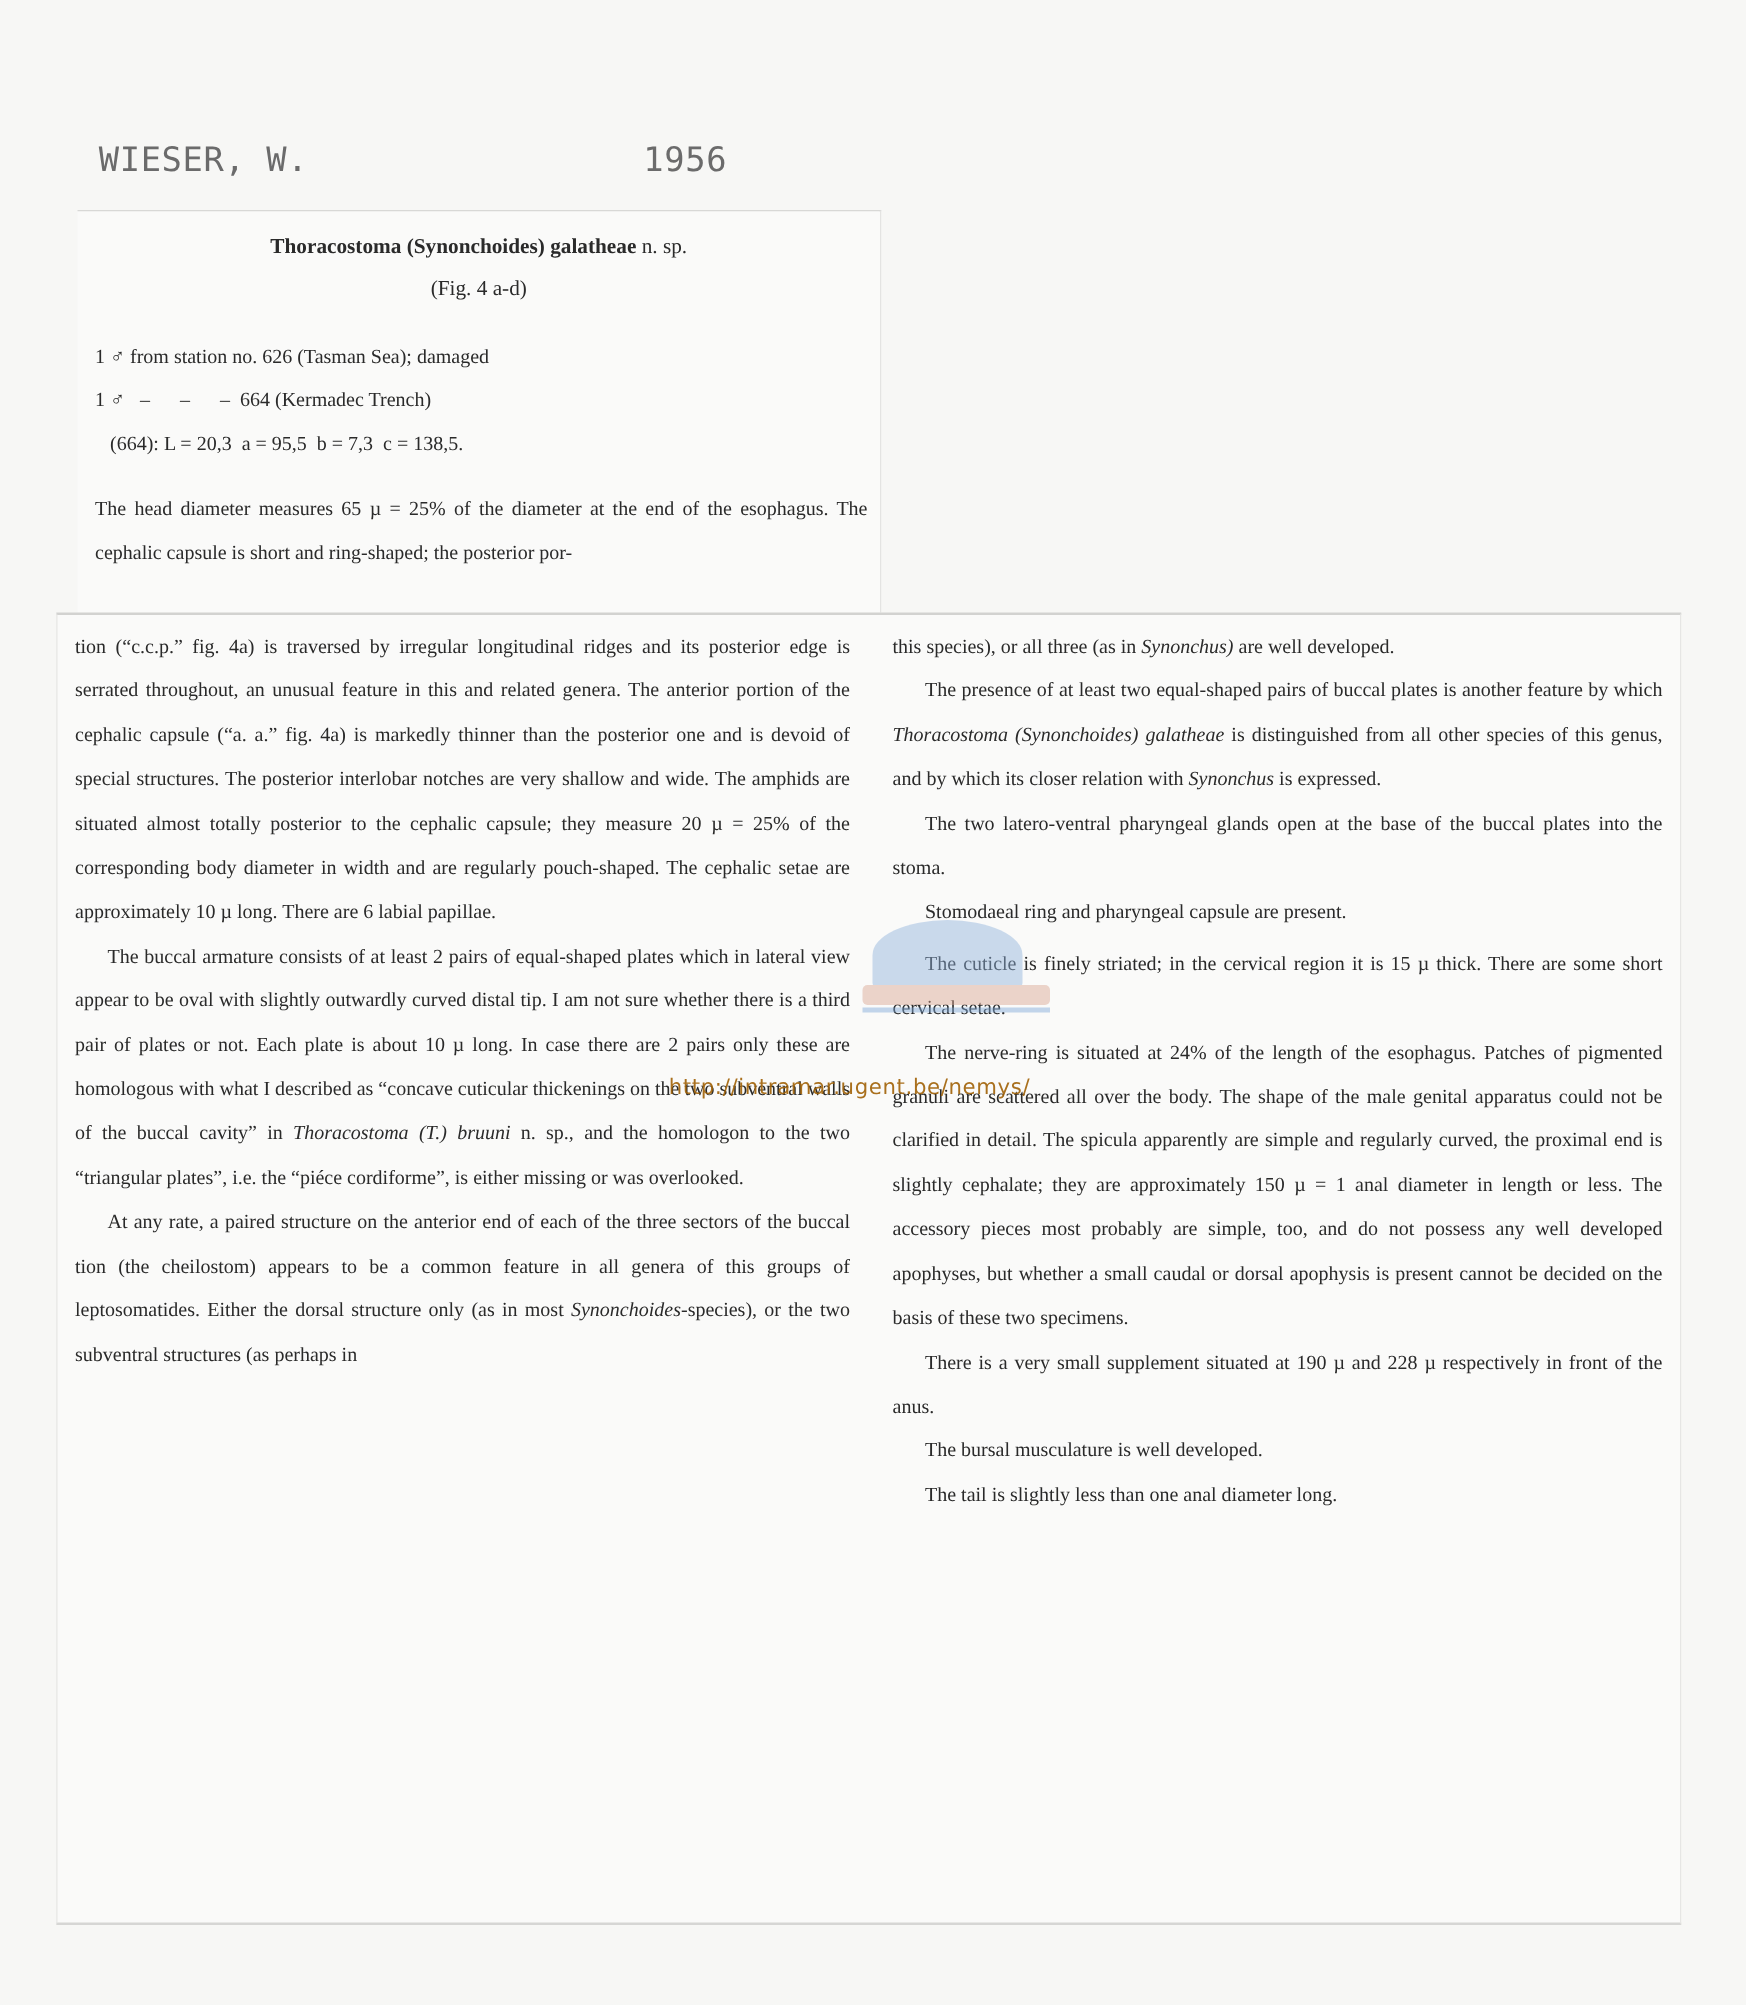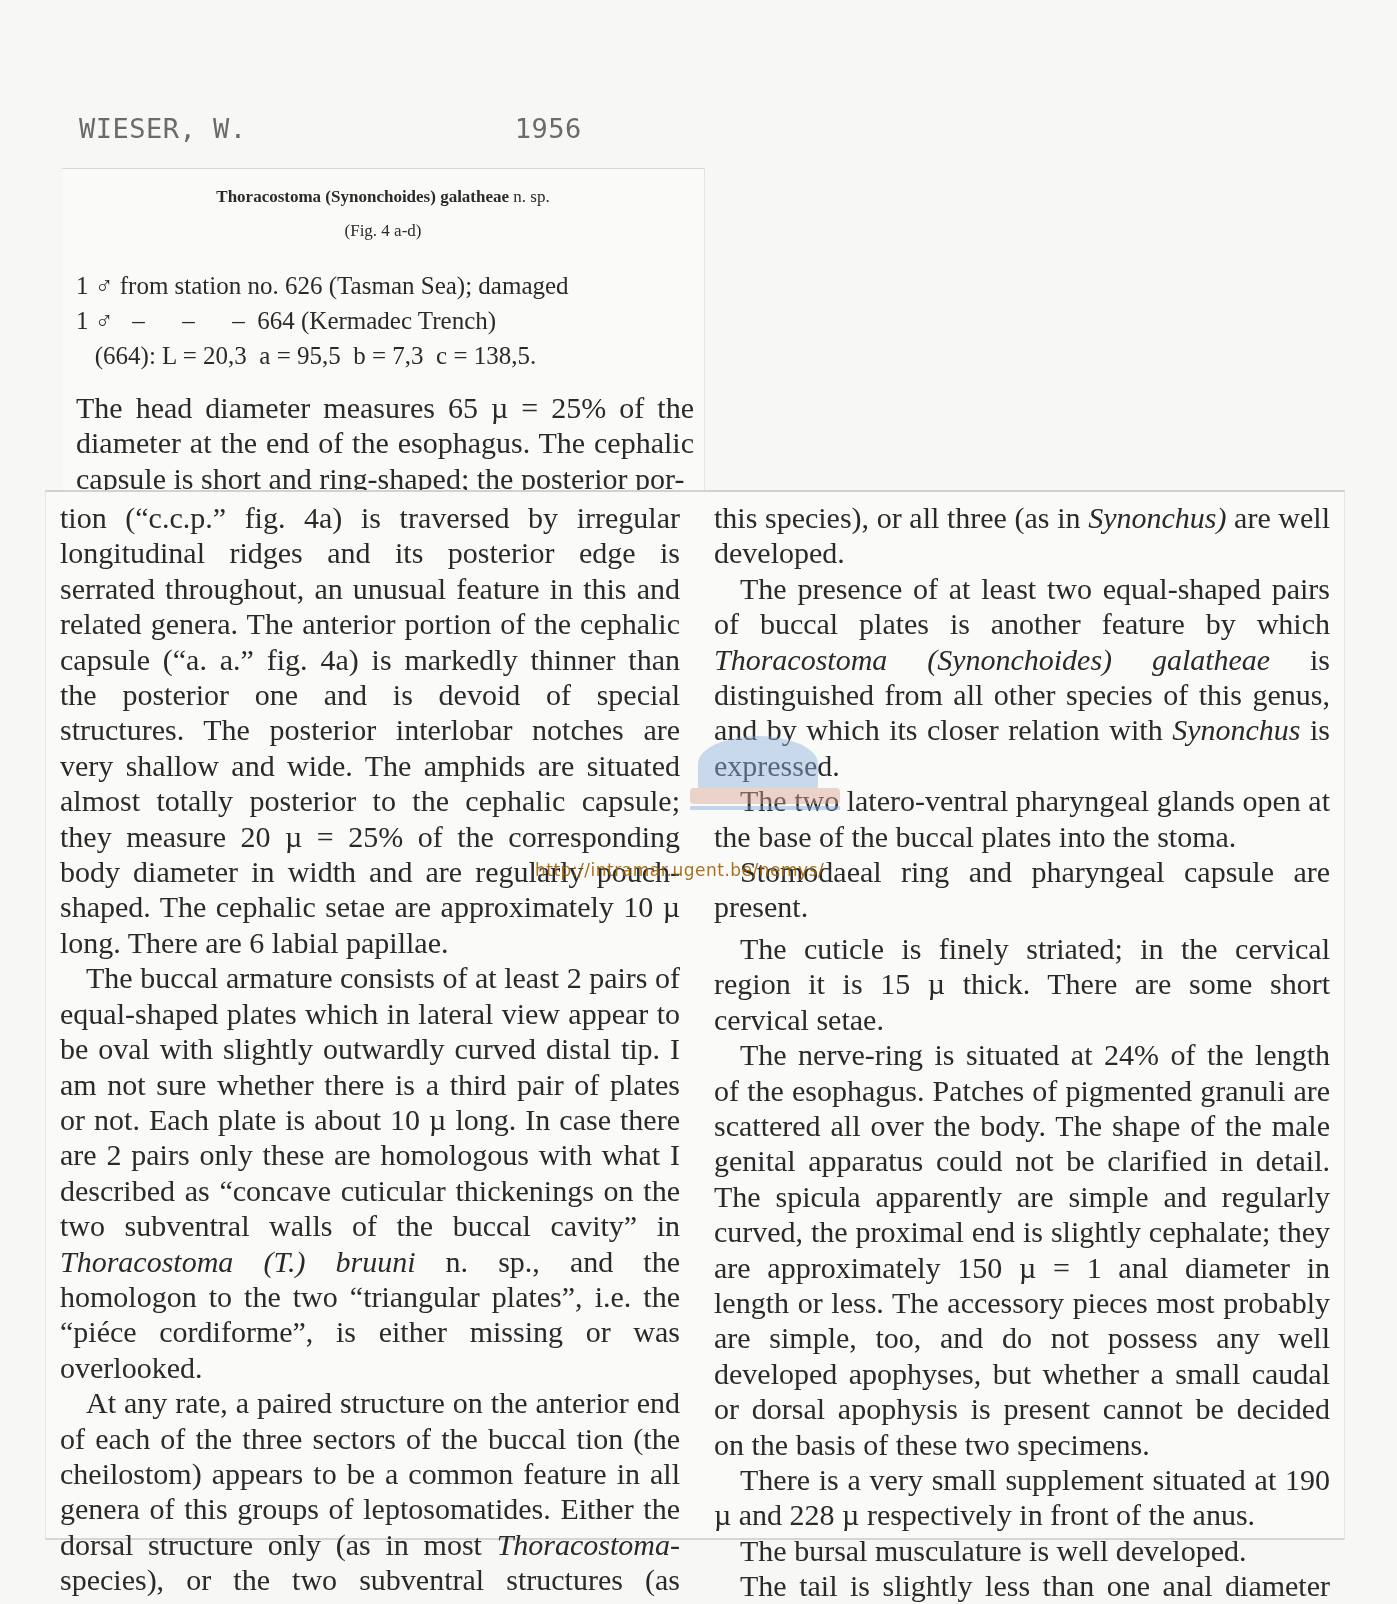--- a/index.html
+++ b/index.html
@@ -25,25 +25,25 @@
     background: #fafaf9; border-top: 2px solid #d2d2d0; border-bottom: 2px solid #d6d6d4;
     border-left: 1px solid #e6e6e4; border-right: 1px solid #e6e6e4;
   }
   .title {
     position: absolute; left: 62px; top: 180px; width: 642px; text-align: center;
     font-size: 17px; line-height: 34px;
   }
   .title b { font-weight: bold; }
   .specimens {
     position: absolute; left: 76px; top: 268px; width: 620px;
-    font-size: 25px; line-height: 35px;
+    font-size: 16px; line-height: 35px;
   }
   .specimens .row { display: block; white-space: pre; }
   .para {
-    font-size: 30px; line-height: 35.4px; text-align: justify;
+    font-size: 16px; line-height: 35.4px; text-align: justify;
   }
   .col {
     position: absolute;
   }
   .col-top { left: 76px; top: 390px; width: 618px; height: 100px; overflow: hidden; }
   .col-left { left: 60px; top: 500px; width: 620px; }
   .col-right { left: 714px; top: 500px; width: 616px; font-family: Liberation Serif, serif; }
   .para p { margin: 0; }
   .indent { text-indent: 26px; }
   i { font-style: italic; }
@@ -93,21 +93,21 @@
   <span class="row">   (664): L = 20,3  a = 95,5  b = 7,3  c = 138,5.</span>
 </div>
 
 <div class="col col-top para">
   <p>The head diameter measures 65 µ = 25% of the diameter at the end of the esophagus. The cephalic capsule is short and ring-shaped; the posterior por-</p>
 </div>
 
 <div class="col col-left para">
   <p>tion (“c.c.p.” fig. 4a) is traversed by irregular longitudinal ridges and its posterior edge is serrated throughout, an unusual feature in this and related genera. The anterior portion of the cephalic capsule (“a. a.” fig. 4a) is markedly thinner than the posterior one and is devoid of special structures. The posterior interlobar notches are very shallow and wide. The amphids are situated almost totally posterior to the cephalic capsule; they measure 20 µ = 25% of the corresponding body diameter in width and are regularly pouch-shaped. The cephalic setae are approximately 10 µ long. There are 6 labial papillae.</p>
   <p class="indent"><span>The buccal armature consists of at least 2 pairs of equal-shaped plates which in lateral view appear to be oval with slightly outwardly curved distal tip. I am not sure whether there is a third pair of plates or not. Each plate is about 10 µ long. In case there are 2 pairs only these are homologous with what I described as “concave cuticular thickenings on the two subventral walls of the buccal cavity” in </span><i>Thoracostoma (T.) bruuni</i><span> n. sp., and the homologon to the two “triangular plates”, i.e. the “piéce cordiforme”, is either missing or was overlooked.</span></p>
-  <p class="indent"><span>At any rate, a paired structure on the anterior end of each of the three sectors of the buccal tion (the cheilostom) appears to be a common feature in all genera of this groups of leptosomatides. Either the dorsal structure only (as in most </span><i>Thoracostoma</i><span>-species), or the two subventral structures (as perhaps in</span></p>
+  <p class="indent"><span>At any rate, a paired structure on the anterior end of each of the three sectors of the buccal tion (the cheilostom) appears to be a common feature in all genera of this groups of leptosomatides. Either the dorsal structure only (as in most </span><i>Synonchoides</i><span>-species), or the two subventral structures (as perhaps in</span></p>
 </div>
 
 <div class="col col-right para">
   <p><span>this species), or all three (as in </span><i>Synonchus)</i><span> are well developed.</span></p>
   <p class="indent"><span>The presence of at least two equal-shaped pairs of buccal plates is another feature by which </span><i>Thoracostoma (Synonchoides) galatheae</i><span> is distinguished from all other species of this genus, and by which its closer relation with </span><i>Synonchus</i><span> is expressed.</span></p>
   <p class="indent">The two latero-ventral pharyngeal glands open at the base of the buccal plates into the stoma.</p>
   <p class="indent">Stomodaeal ring and pharyngeal capsule are present.</p>
   <p class="indent" style="margin-top:6px">The cuticle is finely striated; in the cervical region it is 15 µ thick. There are some short cervical setae.</p>
   <p class="indent">The nerve-ring is situated at 24% of the length of the esophagus. Patches of pigmented granuli are scattered all over the body. The shape of the male genital apparatus could not be clarified in detail. The spicula apparently are simple and regularly curved, the proximal end is slightly cephalate; they are approximately 150 µ = 1 anal diameter in length or less. The accessory pieces most probably are simple, too, and do not possess any well developed apophyses, but whether a small caudal or dorsal apophysis is present cannot be decided on the basis of these two specimens.</p>
   <p class="indent">There is a very small supplement situated at 190 µ and 228 µ respectively in front of the anus.</p>

